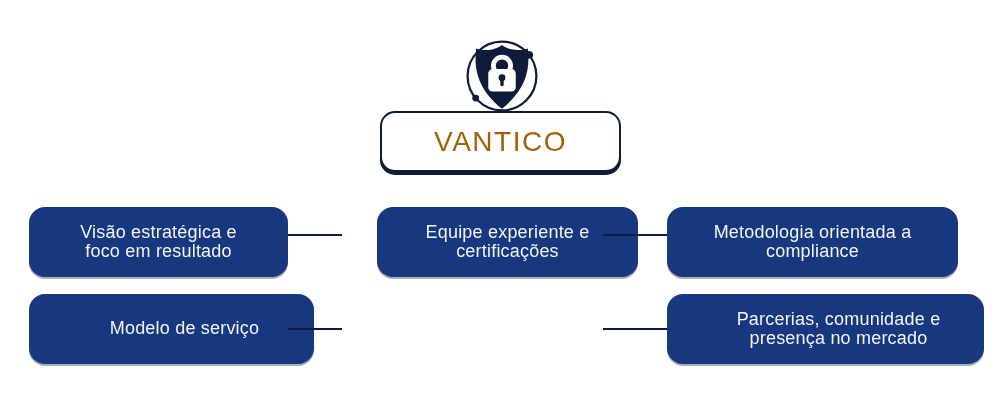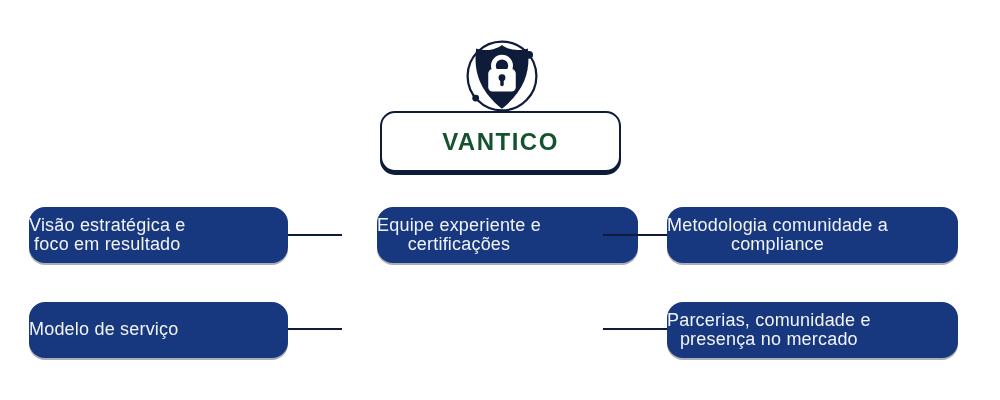--- a/index.html
+++ b/index.html
@@ -10,33 +10,33 @@
   
   .logo{position:absolute;left:459px;top:33px;width:86px;height:86px;}
   
   .brand-pill{
     position:absolute;left:380px;top:111px;width:241px;height:61px;
     box-sizing:border-box;background:#ffffff;border:2px solid #0e1c3a;
     border-radius:15px;box-shadow:0 3px 0 #0e1c3a;
     display:flex;align-items:center;justify-content:center;
   }
   .brand-pill span{
-    color:#14532d;font-size:24px;font-weight:700;letter-spacing:1.5px;
+    color:#a16207;font-size:28px;font-weight:400;letter-spacing:1.5px;
   }
   
   .node{
-    position:absolute;height:56px;background:#17377e;border-radius:16px;
-    display:flex;align-items:center;
+    position:absolute;height:70px;background:#17377e;border-radius:16px;
+    display:flex;align-items:center;justify-content:center;
     box-shadow:0 2px 0 rgba(10,22,48,0.35);
   }
   .node span{
     color:#f2f4f8;font-size:18px;line-height:1.06;text-align:center;
     white-space:pre-line;letter-spacing:.2px;
   }
-  .r1{top:207px;} .r2{top:302px;}
+  .r1{top:207px;} .r2{top:294px;padding-left:26px;}
   .c1{left:29px;width:259px;}
   .c2{left:342px;width:261px;margin-left:35px;}
   .c3{left:667px;width:291px;}
   
   .connector{position:absolute;height:2px;background:#0e1c3a;}
   .l1a{left:288px;width:54px;top:234px;}
   .l1b{left:603px;width:64px;top:234px;}
   .l2a{left:288px;width:54px;top:328px;}
   .l2b{left:603px;width:64px;top:328px;}
 </style>
@@ -62,21 +62,21 @@
 
   <div class="node r1 c1">
     <span>Visão estratégica e
 foco em resultado</span>
   </div>
   <div class="node r1 c2">
     <span>Equipe experiente e
 certificações</span>
   </div>
   <div class="node r1 c3">
-    <span>Metodologia comunidade a
+    <span>Metodologia orientada a
 compliance</span>
   </div>
 
   <div class="node r2 c1">
     <span>Modelo de serviço</span>
   </div>
   <div class="node r2 c3">
     <span>Parcerias, comunidade e
 presença no mercado</span>
   </div>

